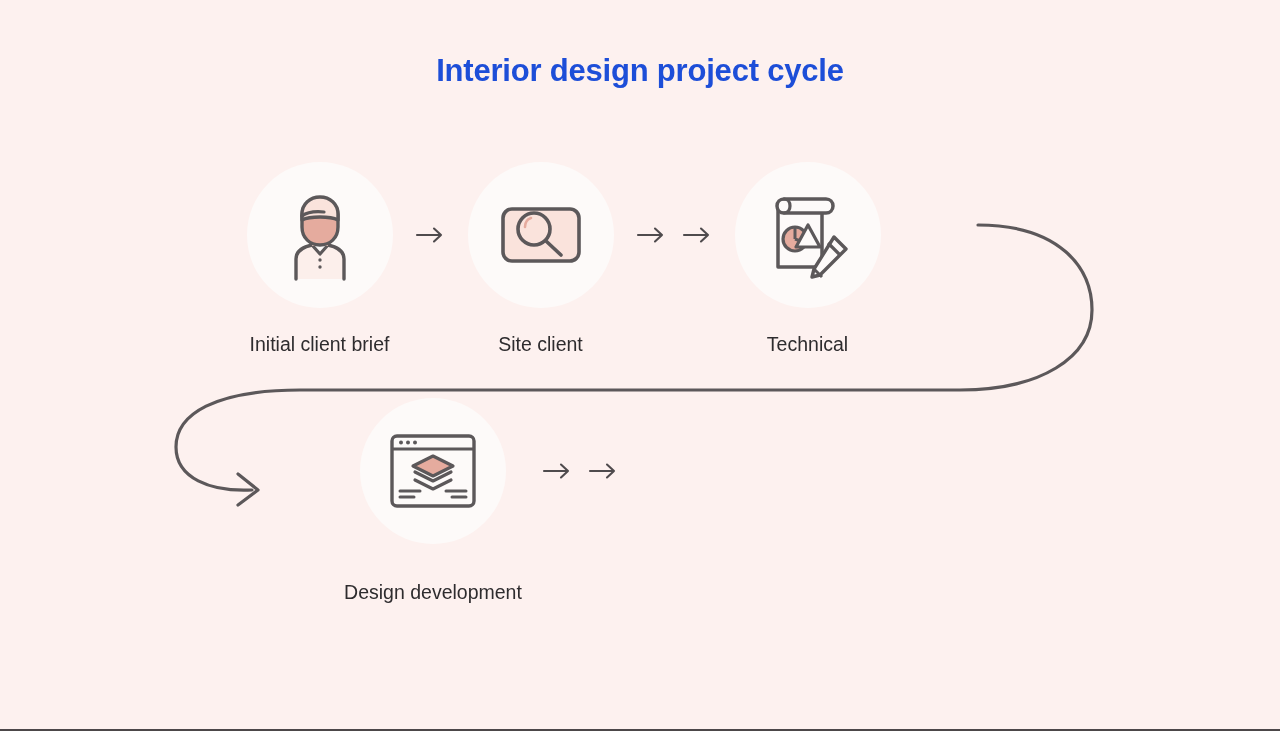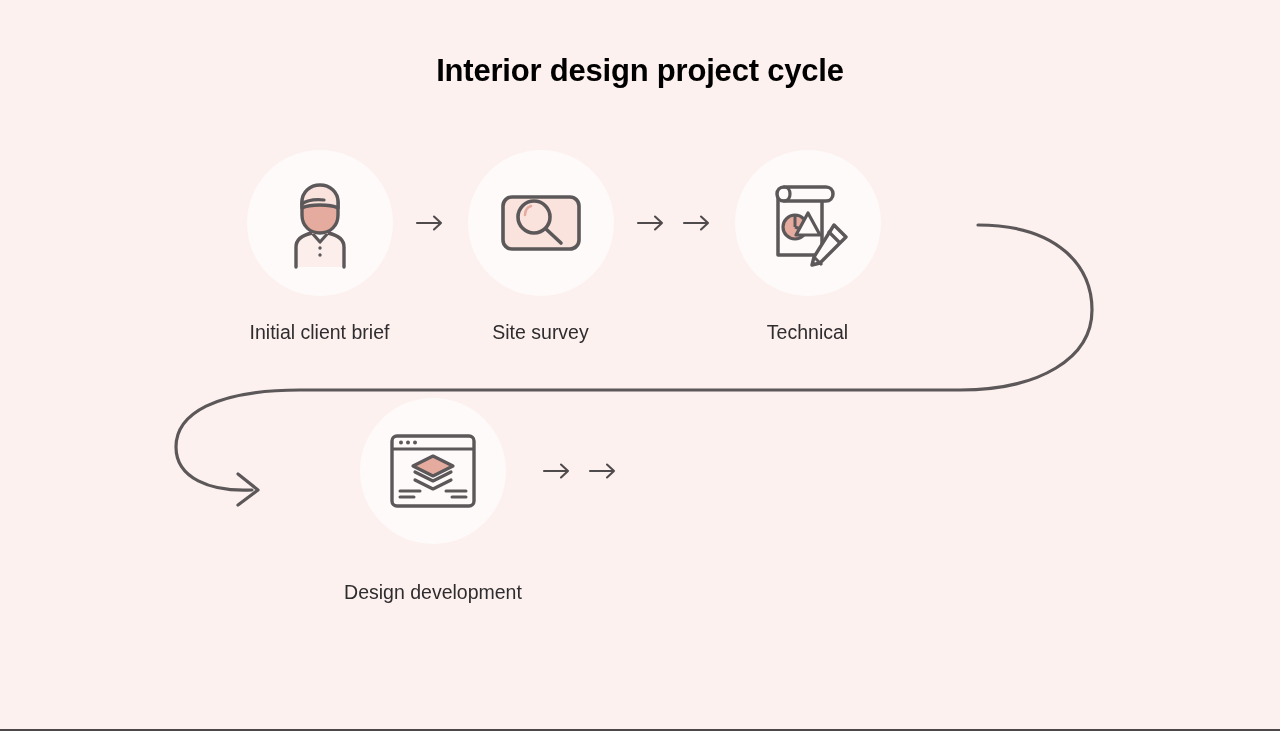--- a/index.html
+++ b/index.html
@@ -27,32 +27,32 @@
   
   .title {
     position: absolute;
     left: 0;
     top: 53px;
     width: 1280px;
     text-align: center;
     font-size: 31px;
     font-weight: bold;
     letter-spacing: -0.2px;
-    color: #000000;
+    color: #1d4ed8;
   }
 
   
   .row {
     position: absolute;
     display: flex;
     align-items: flex-start;
   }
   #row-top {
     left: 232px;
-    top: 150px;
+    top: 162px;
   }
   #row-bottom {
     left: 332px;
     top: 398px;
   }
 
   .step {
     width: 175px;
     display: flex;
     flex-direction: column;
@@ -151,21 +151,21 @@
 
     <div class="step">
       <div class="icon-circle">
         <svg width="96" height="96" viewBox="0 0 96 96">
           <rect x="10" y="22" width="76" height="52" rx="9" ry="9" fill="#fae3dc" stroke="#5c585a" stroke-width="3.6"></rect>
           <circle cx="41" cy="42" r="16" fill="none" stroke="#5c585a" stroke-width="3.6"></circle>
           <path d="M53 54 L68 68" fill="none" stroke="#5c585a" stroke-width="3.6" stroke-linecap="round"></path>
           <path d="M32 40 C32 35 35 32 38 31" fill="none" stroke="#e5ab9e" stroke-width="2.6" stroke-linecap="round"></path>
         </svg>
       </div>
-      <div class="step-label">Site survey</div>
+      <div class="step-label">Site client</div>
     </div>
 
     <div class="arrow">
       <svg width="30" height="18" viewBox="0 0 30 18">
         <path d="M2 9 L26 9 M19 2.5 L26 9 L19 15.5" fill="none" stroke="#4f4b4d" stroke-width="2.1" stroke-linecap="round" stroke-linejoin="round"></path>
       </svg>
     </div>
 
 
     <div class="arrow">

